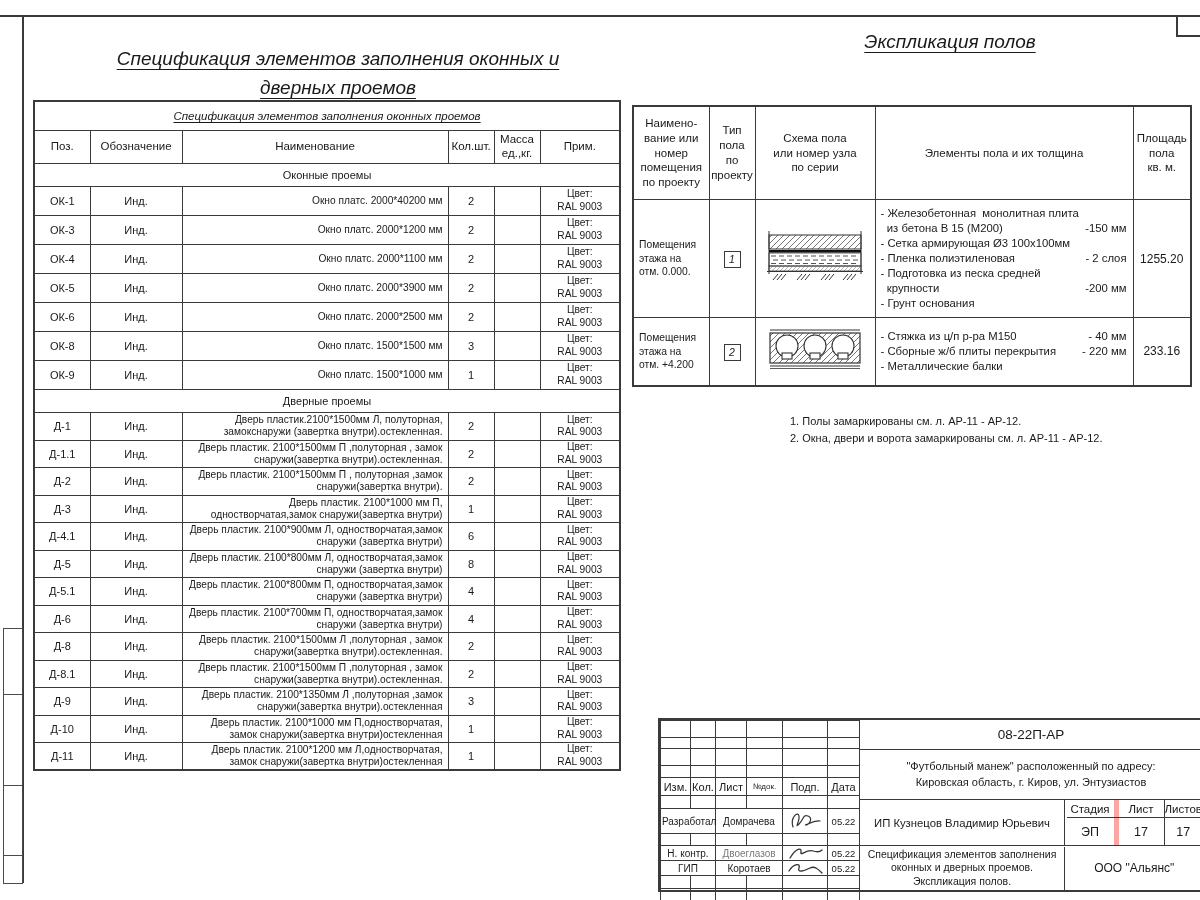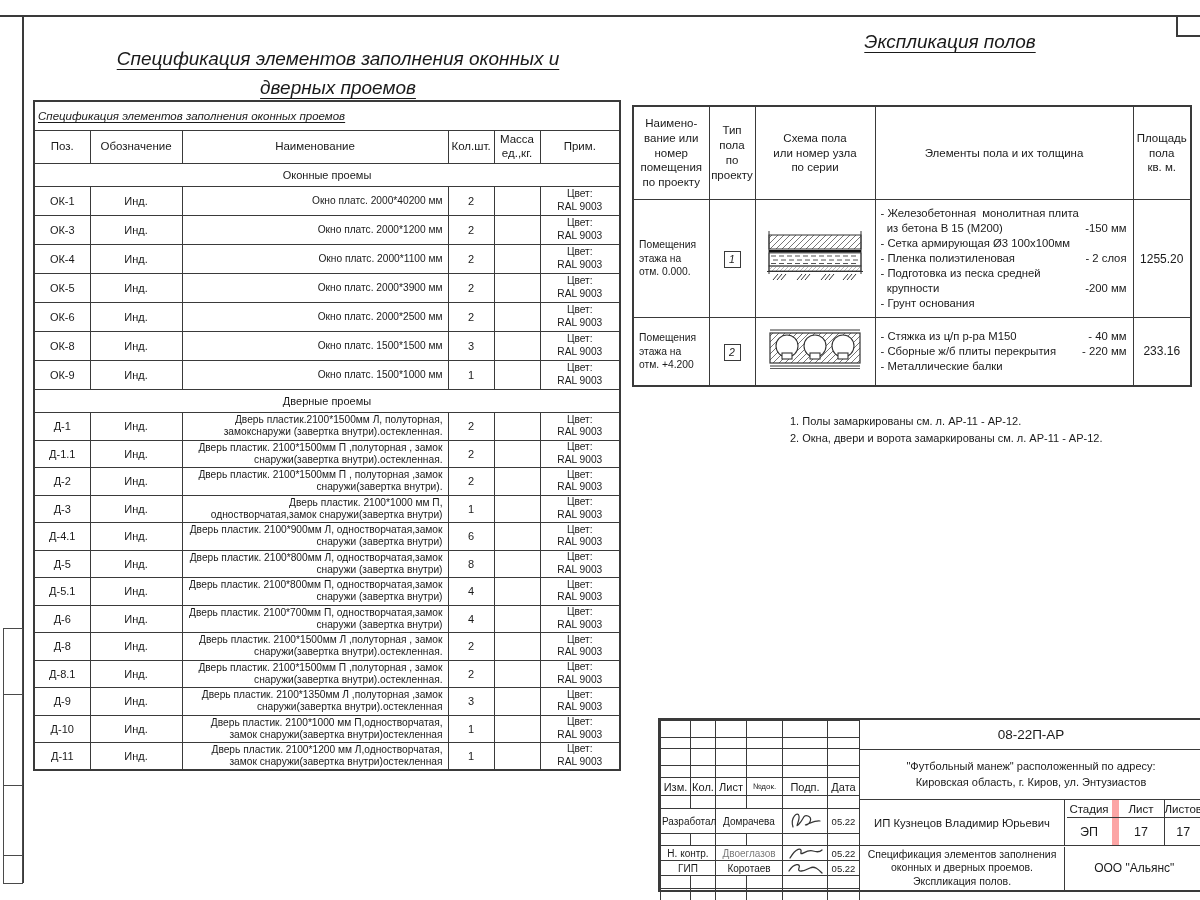--- a/index.html
+++ b/index.html
@@ -17,21 +17,21 @@
   .main-title{position:absolute;left:58px;top:44px;width:560px;text-align:center;
     font-style:italic;font-size:19px;line-height:1.55;}
   .main-title span{text-decoration:underline;text-underline-offset:4px;}
   .floors-title{position:absolute;left:810px;top:31px;width:280px;text-align:center;
     font-style:italic;font-size:19px;}
   .floors-title span{text-decoration:underline;text-underline-offset:4px;}
   
   #spec{position:absolute;left:33px;top:100px;width:586px;border-collapse:collapse;table-layout:fixed;
     border:2px solid #3a3a3a;}
   #spec td,#spec th{border:1px solid #3a3a3a;padding:0 3px;vertical-align:middle;overflow:hidden;}
-  #spec .caption-row td{height:28px;font-style:italic;font-size:11.5px;text-align:left;}
+  #spec .caption-row td{height:28px;font-style:italic;font-size:11.5px;text-align:center;}
   #spec .caption-row td span{text-decoration:underline;text-underline-offset:2px;}
   #spec .head-row th{height:32px;font-weight:normal;font-size:11.5px;text-align:center;white-space:pre-line;line-height:1.2;}
   #spec .section-row td{height:22px;font-size:11px;text-align:center;}
   #spec tbody.win tr{height:29px;}
   #spec tbody.door tr{height:27.5px;}
   #spec td.c-pos,#spec td.c-des,#spec td.c-qty{font-size:11px;text-align:center;}
   #spec td.c-name{font-size:10.2px;text-align:right;line-height:1.18;padding:1px 5px;}
   #spec td.c-mass{font-size:11px;text-align:center;}
   #spec td.c-note{font-size:10.2px;text-align:center;white-space:pre-line;line-height:1.25;}
   
@@ -65,21 +65,21 @@
   .tb-rowA{position:absolute;left:0;top:0;right:0;height:29px;border-bottom:1.5px solid #3a3a3a;
     display:flex;align-items:center;justify-content:center;font-size:13.5px;}
   .tb-rowB{position:absolute;left:0;top:30.5px;right:0;height:48px;border-bottom:1.5px solid #3a3a3a;
     display:flex;align-items:center;justify-content:center;text-align:center;white-space:pre-line;font-size:11px;line-height:1.45;}
   .tb-rowC{position:absolute;left:0;top:80px;right:0;height:45px;border-bottom:1.5px solid #3a3a3a;}
   .tb-client{position:absolute;left:0;top:0;width:205px;height:100%;border-right:1.5px solid #3a3a3a;box-sizing:border-box;
     display:flex;align-items:center;justify-content:center;font-size:11.3px;text-align:center;}
   .tb-stage{position:absolute;left:206.5px;top:0;right:0;height:100%;}
   .st-head{position:absolute;left:0;top:0;right:0;height:17px;border-bottom:1px solid #3a3a3a;display:flex;}
   .st-vals{position:absolute;left:0;top:18px;right:0;bottom:0;display:flex;}
-  .st-c1{width:52px;border-right:7px solid #fca5a5;box-sizing:border-box;display:flex;align-items:center;justify-content:center;}
+  .st-c1{width:52px;border-right:5px solid #fca5a5;box-sizing:border-box;display:flex;align-items:center;justify-content:center;}
   .st-c2{width:46px;border-right:1px solid #3a3a3a;box-sizing:border-box;display:flex;align-items:center;justify-content:center;}
   .st-c3{flex:1;display:flex;align-items:center;justify-content:center;}
   .st-head div{font-size:11.5px;}
   .st-vals div{font-size:12.5px;}
   .tb-rowD{position:absolute;left:0;top:126.5px;right:0;bottom:0;}
   .tb-sheet-title{position:absolute;left:0;top:0;width:205px;height:100%;border-right:1.5px solid #3a3a3a;box-sizing:border-box;
     display:flex;align-items:center;justify-content:center;text-align:center;white-space:pre-line;font-size:10.5px;line-height:1.3;}
   .tb-company{position:absolute;left:206.5px;top:0;right:0;height:100%;
     display:flex;align-items:center;justify-content:center;font-size:12px;}
   .sig{display:block;margin:0 auto;}

